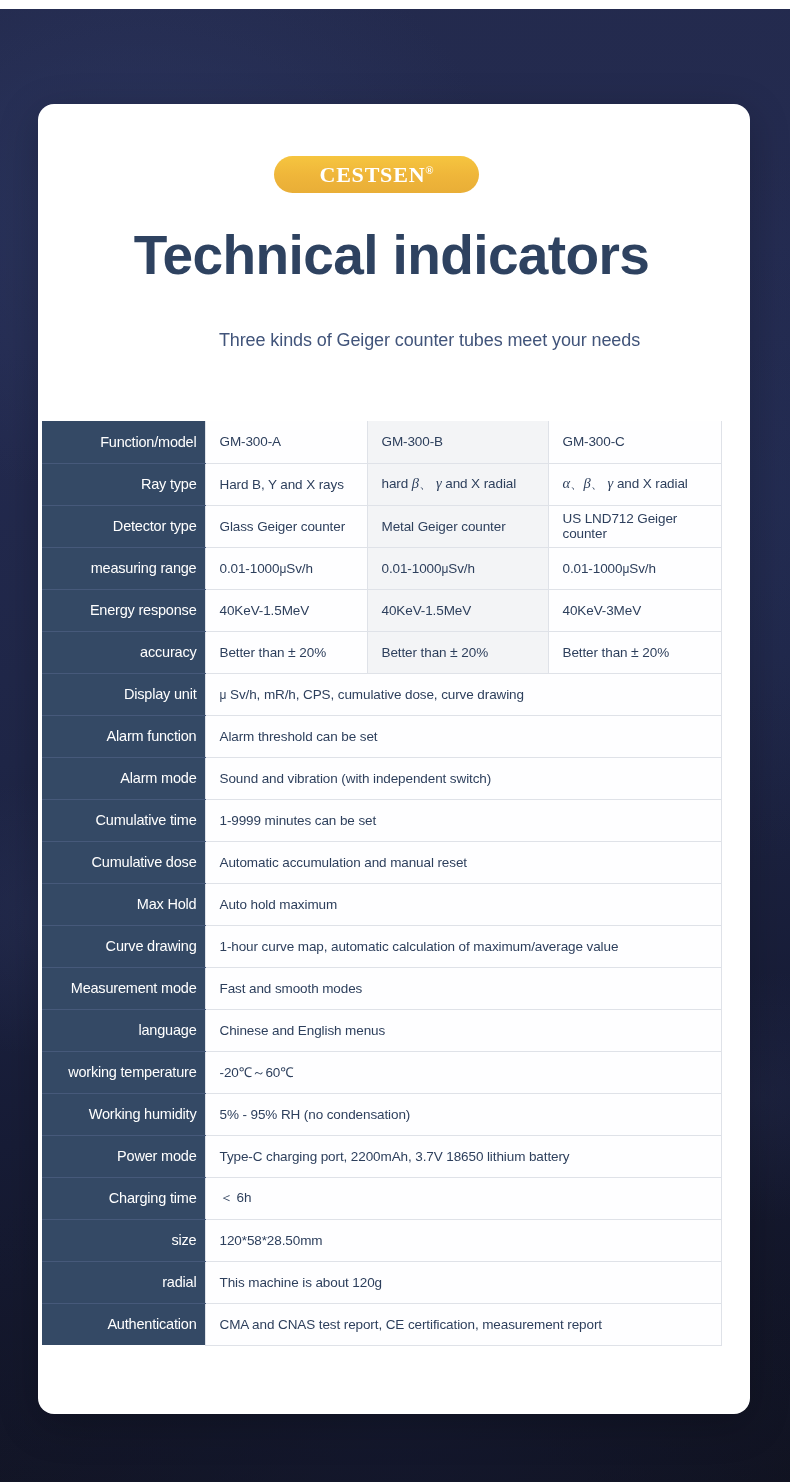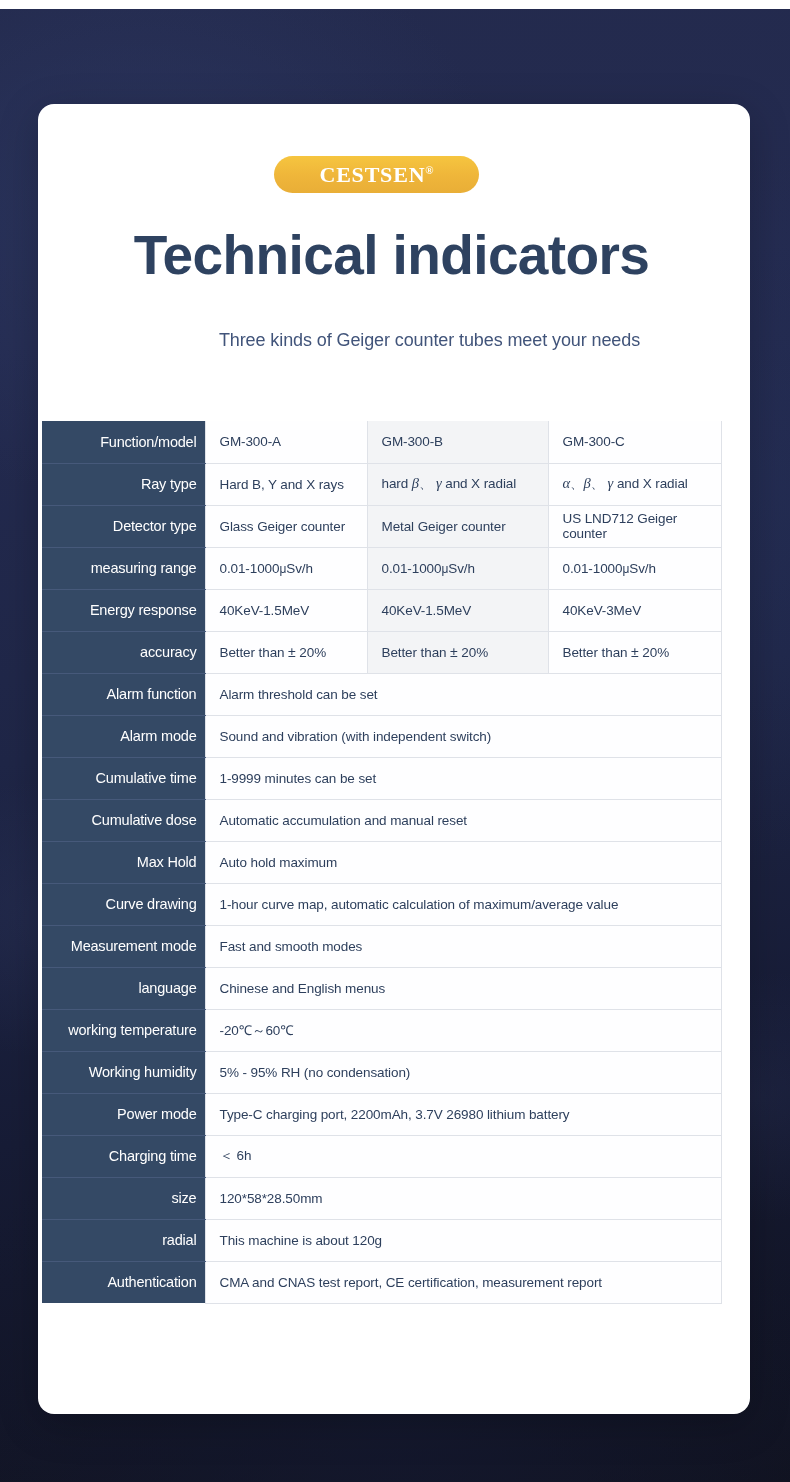--- a/index.html
+++ b/index.html
@@ -224,20 +224,24 @@
             <td class="val-cell col-b">40KeV-1.5MeV</td>
             <td class="val-cell col-c">40KeV-3MeV</td>
           </tr>
           <tr>
             <td class="label-cell">accuracy</td>
             <td class="val-cell col-a">Better than <span class="pm">±</span> 20%</td>
             <td class="val-cell col-b">Better than <span class="pm">±</span> 20%</td>
             <td class="val-cell col-c">Better than <span class="pm">±</span> 20%</td>
           </tr>
           <tr>
+            <td class="label-cell">Display unit</td>
+            <td class="val-cell merged" colspan="3"><span class="mu">μ</span> Sv/h, mR/h, CPS, cumulative dose, curve drawing</td>
+          </tr>
+          <tr>
             <td class="label-cell">Alarm function</td>
             <td class="val-cell merged" colspan="3">Alarm threshold can be set</td>
           </tr>
           <tr>
             <td class="label-cell">Alarm mode</td>
             <td class="val-cell merged" colspan="3">Sound and vibration (with independent switch)</td>
           </tr>
           <tr>
             <td class="label-cell">Cumulative time</td>
             <td class="val-cell merged" colspan="3">1-9999 minutes can be set</td>
@@ -265,21 +269,21 @@
           <tr>
             <td class="label-cell">working temperature</td>
             <td class="val-cell merged" colspan="3">-20℃～60℃</td>
           </tr>
           <tr>
             <td class="label-cell">Working humidity</td>
             <td class="val-cell merged" colspan="3">5% - 95% RH (no condensation)</td>
           </tr>
           <tr>
             <td class="label-cell">Power mode</td>
-            <td class="val-cell merged" colspan="3">Type-C charging port, 2200mAh, 3.7V 26980 lithium battery</td>
+            <td class="val-cell merged" colspan="3">Type-C charging port, 2200mAh, 3.7V 18650 lithium battery</td>
           </tr>
           <tr>
             <td class="label-cell">Charging time</td>
             <td class="val-cell merged" colspan="3">＜ 6h</td>
           </tr>
           <tr>
             <td class="label-cell">size</td>
             <td class="val-cell merged" colspan="3">120*58*28.50mm</td>
           </tr>
           <tr>

